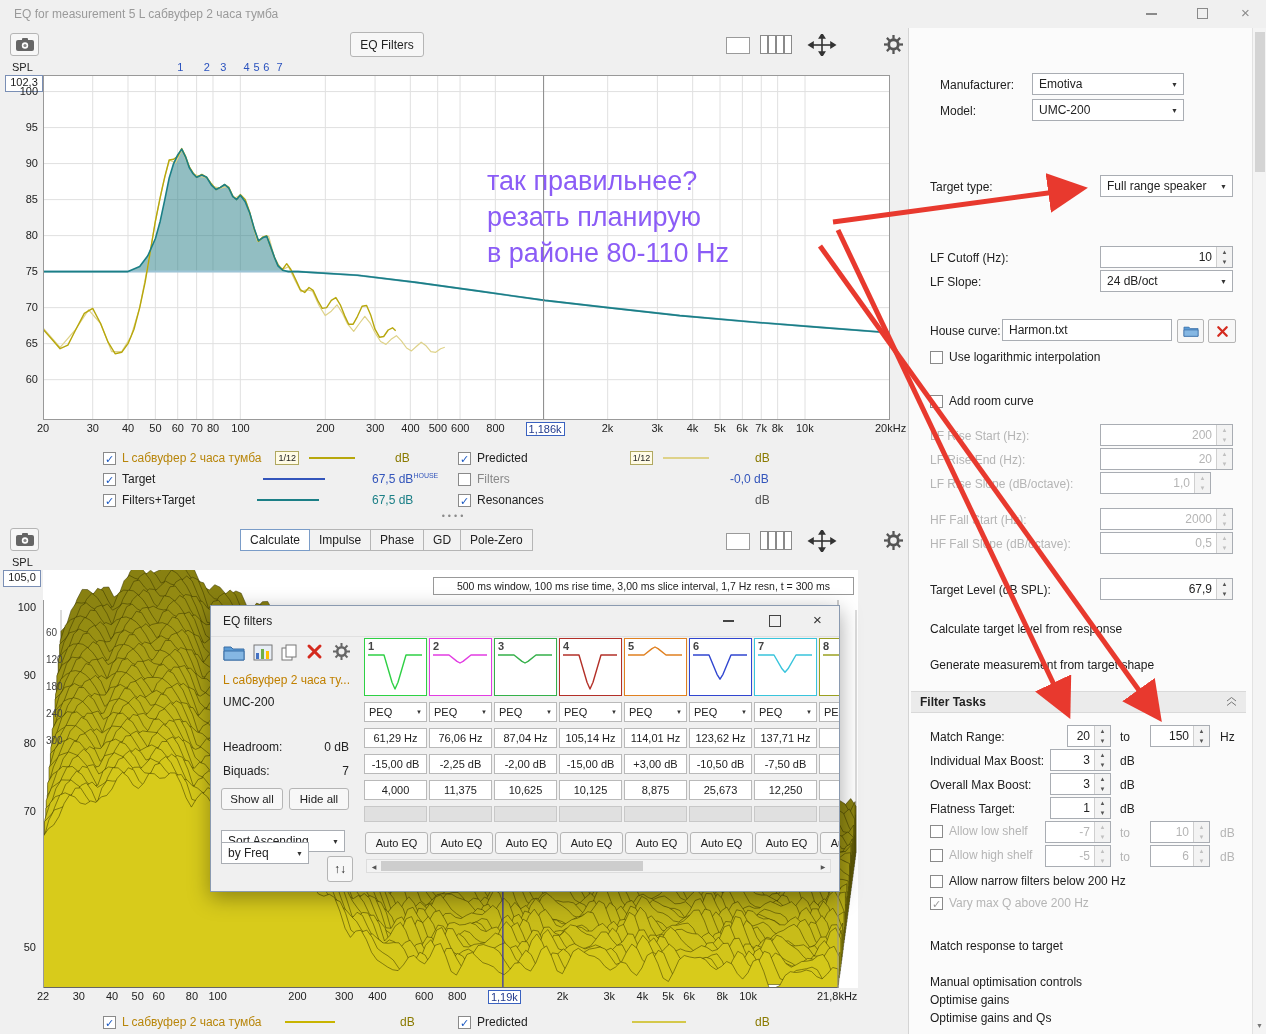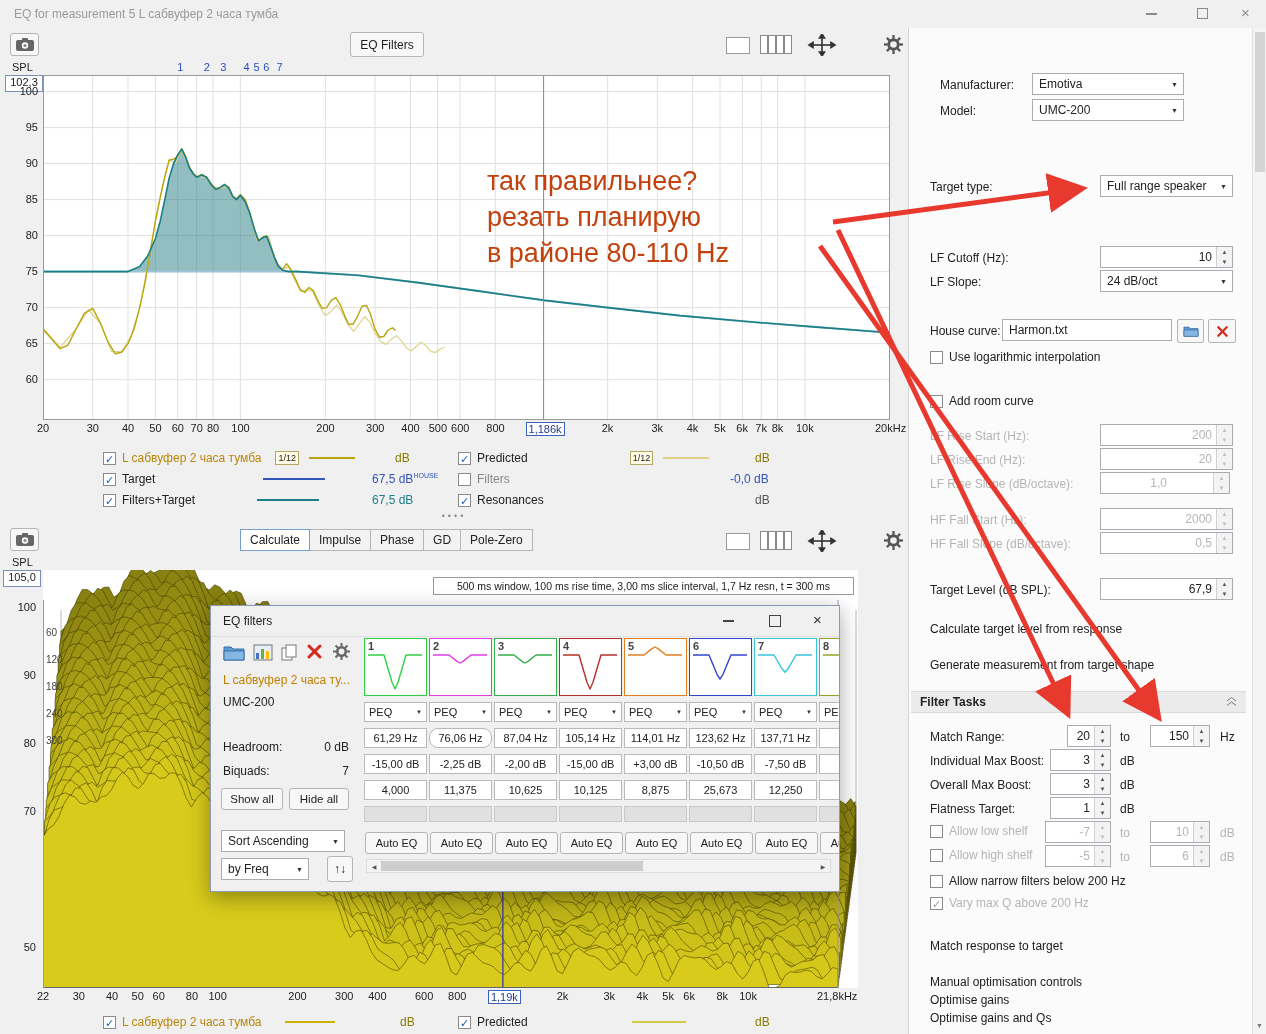--- a/index.html
+++ b/index.html
@@ -188,21 +188,21 @@
 <div id="topMarkers">
     <div class="tick" style="left: 177.316px; top: 61px; color: rgb(42, 82, 190);">1</div>
     <div class="tick" style="left: 203.789px; top: 61px; color: rgb(42, 82, 190);">2</div>
     <div class="tick" style="left: 220.323px; top: 61px; color: rgb(42, 82, 190);">3</div>
     <div class="tick" style="left: 243.488px; top: 61px; color: rgb(42, 82, 190);">4</div>
     <div class="tick" style="left: 253.419px; top: 61px; color: rgb(42, 82, 190);">5</div>
     <div class="tick" style="left: 263.342px; top: 61px; color: rgb(42, 82, 190);">6</div>
     <div class="tick" style="left: 276.577px; top: 61px; color: rgb(42, 82, 190);">7</div>
   </div>
 
-<div class="abs" style="left:487px;top:163px;font-size:27px;line-height:36px;color:#c2410c;">
+<div class="abs" style="left:487px;top:163px;font-size:27px;line-height:36px;color:#8b5cf6;">
   <div>так правильнее?</div>
   <div>резать планирую</div>
   <div>в районе 80-110 Hz</div>
 </div>
 
 <div>
 
   <div class="legrow" style="left:103px;top:449px;">
     <span class="chkbox">✓</span>
     <span class="lbl" style="margin-left:6px;color:#b8860b;">L сабвуфер 2 часа тумба</span>
@@ -474,21 +474,21 @@
   <div class="abs lbl" style="left:12px;top:134px;">Headroom:</div>
   <div class="abs lbl" style="left:112px;top:134px;text-align:right;width:26px;">0 dB</div>
   <div class="abs lbl" style="left:12px;top:158px;">Biquads:</div>
   <div class="abs lbl" style="left:126px;top:158px;text-align:right;width:12px;">7</div>
   <div class="abs btn" style="left:10px;top:182px;width:60px;height:20px;font-size:11.5px;">Show all</div>
   <div class="abs btn" style="left:78px;top:182px;width:58px;height:20px;font-size:11.5px;">Hide all</div>
   <div class="abs combo" style="left:10px;top:224px;width:124px;">
     <span>Sort Ascending</span>
       <span class="caret">▼</span>
   </div>
-  <div class="abs combo" style="left:10px;top:252px;width:88px;">
+  <div class="abs combo" style="left:10px;top:236px;width:88px;">
     <span>by Freq</span>
       <span class="caret">▼</span>
   </div>
   <div class="abs btn" style="left:116px;top:250px;width:24px;height:24px;font-size:12px;">↑↓</div>
 
   <div class="abs" style="left:153px;top:0;width:520px;height:252px;" id="filterStrip">
       <div class="abs" style="left: 0px; top: 0px; width: 63px; height: 252px;">
         <div class="abs" style="left: 0px; top: 32px; width: 63px; height: 58px; background: rgb(255, 255, 255); border: 1.5px solid rgb(47, 208, 69); box-sizing: border-box;"><span style="position: absolute; left: 3px; top: 1px; font-size: 11px; font-weight: bold; color: rgb(68, 68, 68);">1</span><svg width="60" height="55">
             <polyline points="3,16 19,16 27,43.2 30,50 33,43.2 41,16 57,16" fill="none" stroke="#2fd045" stroke-width="1.4" stroke-linejoin="round"></polyline>
           </svg></div>
@@ -503,21 +503,21 @@
         <div class="btn abs" style="left: 1px; top: 226px; width: 61px; height: 20px; font-size: 11px;">Auto EQ</div>
       </div>
       <div class="abs" style="left: 65px; top: 0px; width: 63px; height: 252px;">
         <div class="abs" style="left: 0px; top: 32px; width: 63px; height: 58px; background: rgb(255, 255, 255); border: 1.5px solid rgb(226, 60, 226); box-sizing: border-box;"><span style="position: absolute; left: 3px; top: 1px; font-size: 11px; font-weight: bold; color: rgb(68, 68, 68);">2</span><svg width="60" height="55">
             <polyline points="3,16 19,16 27,22.4 30,24 33,22.4 41,16 57,16" fill="none" stroke="#e23ce2" stroke-width="1.4" stroke-linejoin="round"></polyline>
           </svg></div>
         <div class="fcell" style="top: 96px; justify-content: flex-start; padding-left: 4px;">
           <span>PEQ</span>
           <span style="position:absolute;right:4px;font-size:6px;color:#333;">▼</span>
         </div>
-        <div class="fcell" style="top: 122px; border-radius: 9px;">76,06 Hz</div>
+        <div class="fcell" style="top: 122px;">76,06 Hz</div>
         <div class="fcell" style="top: 148px;">-2,25 dB</div>
         <div class="fcell" style="top: 174px;">11,375</div>
         <div class="abs" style="left: 0px; top: 200px; width: 63px; height: 16px; background: rgb(224, 224, 224); border: 1px solid rgb(200, 200, 200); box-sizing: border-box;"></div>
         <div class="btn abs" style="left: 1px; top: 226px; width: 61px; height: 20px; font-size: 11px;">Auto EQ</div>
       </div>
       <div class="abs" style="left: 130px; top: 0px; width: 63px; height: 252px;">
         <div class="abs" style="left: 0px; top: 32px; width: 63px; height: 58px; background: rgb(255, 255, 255); border: 1.5px solid rgb(53, 176, 74); box-sizing: border-box;"><span style="position: absolute; left: 3px; top: 1px; font-size: 11px; font-weight: bold; color: rgb(68, 68, 68);">3</span><svg width="60" height="55">
             <polyline points="3,16 19,16 27,22.4 30,24 33,22.4 41,16 57,16" fill="none" stroke="#35b04a" stroke-width="1.4" stroke-linejoin="round"></polyline>
           </svg></div>
         <div class="fcell" style="top: 96px; justify-content: flex-start; padding-left: 4px;">
@@ -678,21 +678,21 @@
   </div>
   <div class="abs lbl gray" style="left:21px;top:425px;">LF Rise End (Hz):</div>
   <div class="abs spin dis" style="left:191px;top:420px;width:133px;">
     <span class="sv">20</span>
       <span class="sb">
         <i>▲</i>
         <i>▼</i>
       </span>
   </div>
   <div class="abs lbl gray" style="left:21px;top:449px;">LF Rise Slope (dB/octave):</div>
-  <div class="abs spin dis" style="left:191px;top:444px;width:130px;gap:42px;">
+  <div class="abs spin dis" style="left:191px;top:444px;width:111px;">
     <span class="sv">1,0</span>
       <span class="sb">
         <i>▲</i>
         <i>▼</i>
       </span>
   </div>
   <div class="abs lbl gray" style="left:21px;top:485px;">HF Fall Start (Hz):</div>
   <div class="abs spin dis" style="left:191px;top:480px;width:133px;">
     <span class="sv">2000</span>
       <span class="sb">

